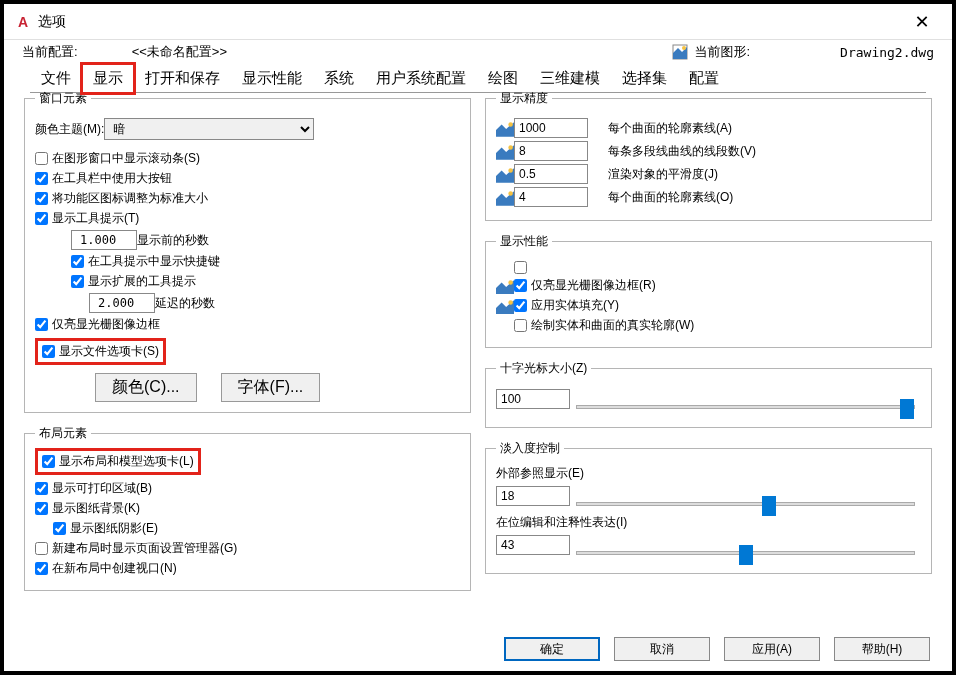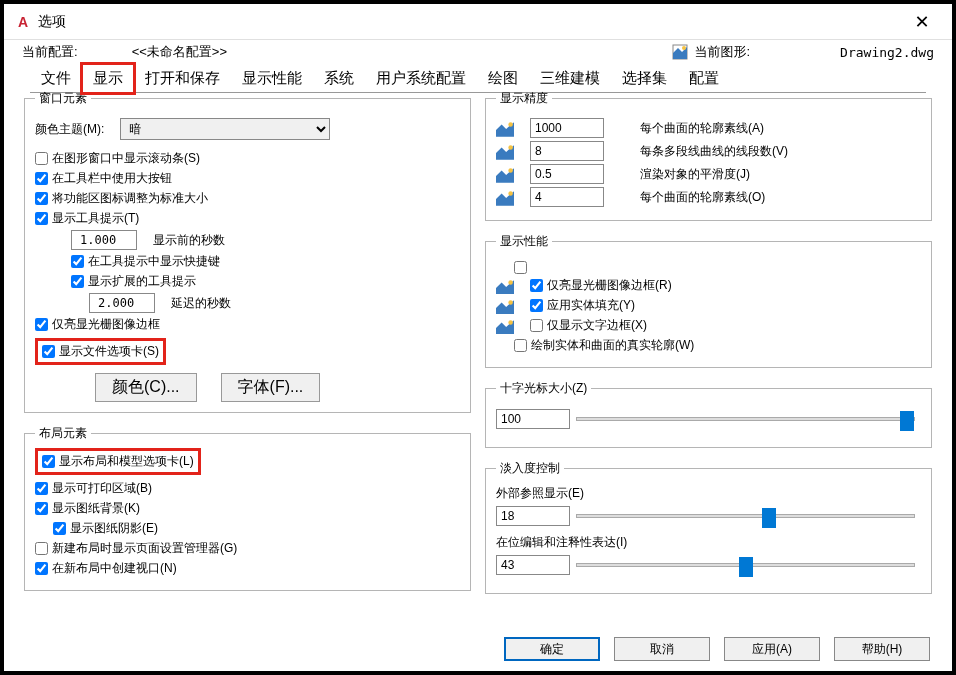--- a/index.html
+++ b/index.html
@@ -86,21 +86,21 @@
   }
   .col { flex: 1; position: relative; }
   fieldset {
     border: 1px solid #b5b5b5;
     padding: 8px 10px 10px 10px;
     margin: 0 0 12px 0;
     font-size: 12px;
     position: relative;
   }
   legend { padding: 0 4px; font-size: 12px; }
-  .row { display: flex; align-items: center; margin: 3px 0; gap: 16px; }
+  .row { display: flex; align-items: center; margin: 3px 0; gap: 0; }
   .check { display:flex; align-items:center; gap:4px; cursor:pointer; }
   input[type=checkbox] { margin:0; width:13px; height:13px; }
   select {
     font-size: 12px;
     padding: 2px 4px;
     width: 210px;
     background: #f0f0f0;
     border: 1px solid #888;
   }
   .num-input {
@@ -135,21 +135,21 @@
     width: 18px; height: 14px; flex-shrink:0;
   }
   .slider-track {
     flex:1; height:4px; background:#ddd; position:relative; margin:0 6px;
     border:1px solid #aaa;
   }
   .slider-thumb {
     position:absolute; top:-7px; width:14px; height:20px;
     background:#0078d4;
   }
-  .slider-row { display:flex; align-items:center; margin:4px 0 8px 0; }
+  .slider-row { display:flex; align-items:flex-end; margin:4px 0 8px 0; }
   .footer {
     position:absolute; bottom:10px; right:22px;
     display:flex; gap:14px;
   }
   .footer .fbtn {
     width: 96px; height:24px;
     border:1px solid #888;
     background:#f0f0f0;
     font-size:12px;
     display:flex; align-items:center; justify-content:center;
@@ -358,31 +358,20 @@
           <span class="mini-icon"><svg viewBox="0 0 16 14">
                 <rect width="16" height="14" fill="#fff"></rect>
                 <path d="M0 8 L5 3 L9 7 L16 1 V14 H0Z" fill="#3a7bbf"></path>
                 <circle cx="13" cy="3" r="2" fill="#f5c242"></circle>
               </svg></span>
           <label class="check">
               <input type="checkbox" checked="" style="">
               <span>应用实体填充(Y)</span>
             </label>
         </div>
-        <div class="row">
-          <span class="mini-icon"><svg viewBox="0 0 16 14">
-                <rect width="16" height="14" fill="#fff"></rect>
-                <path d="M0 8 L5 3 L9 7 L16 1 V14 H0Z" fill="#3a7bbf"></path>
-                <circle cx="13" cy="3" r="2" fill="#f5c242"></circle>
-              </svg></span>
-          <label class="check">
-              <input type="checkbox" style="">
-              <span>仅显示文字边框(X)</span>
-            </label>
-        </div>
         <label class="check row indent1">
           <input type="checkbox" style="">
             <span>绘制实体和曲面的真实轮廓(W)</span>
         </label>
       </fieldset>
 
       <fieldset>
         <legend>十字光标大小(Z)</legend>
         <div class="slider-row">
           <input class="wide-input" value="100" style="">

